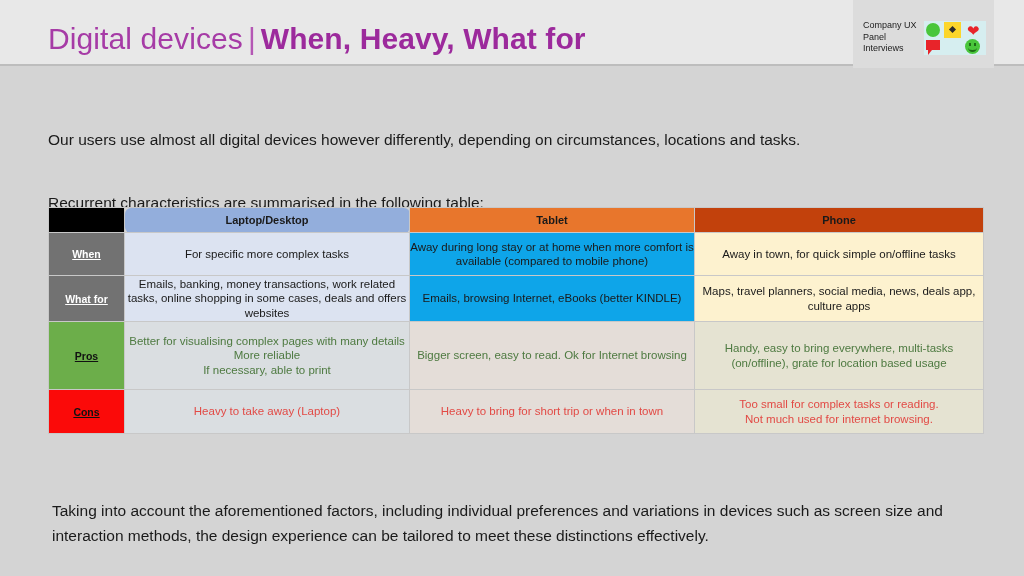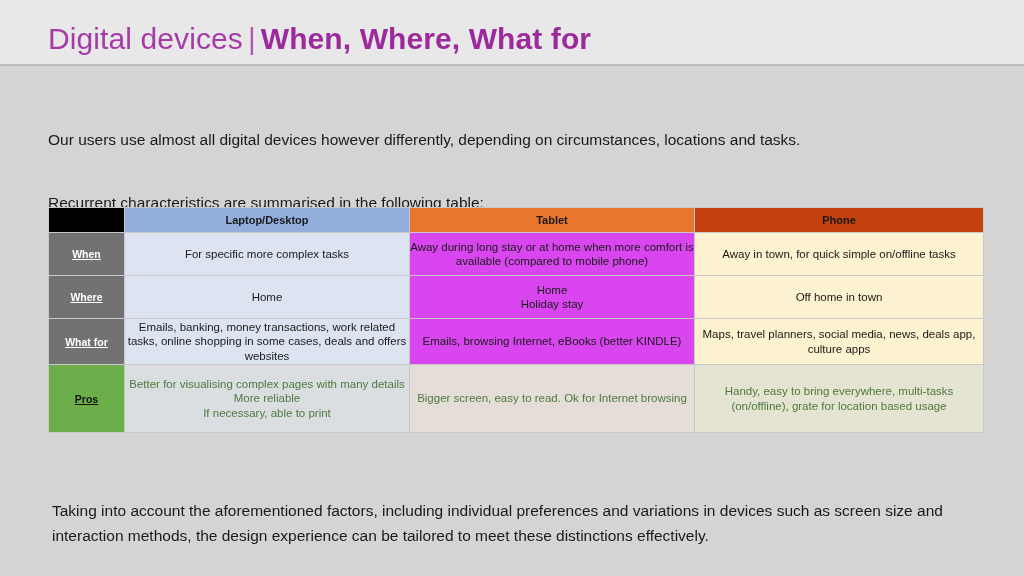--- a/index.html
+++ b/index.html
@@ -179,21 +179,21 @@
     background: #000000;
     height: 25px;
   }
   .hdr {
     height: 25px;
     font-size: 11px;
     font-weight: bold;
     color: #1a1a1a;
     text-align: center;
   }
-  .hdr-laptop { background: #93aedc; }
+  .hdr-laptop { background: #93aedc; border-radius: 6px; }
   .hdr-tablet { background: #e8762c; }
   .hdr-phone  { background: #c2410c; }
 
   
   .rl {
     text-align: center;
     font-size: 10.5px;
     font-weight: bold;
     color: #ffffff;
     background: #727272;
@@ -210,44 +210,62 @@
 
   
   .cell {
     text-align: center;
     font-size: 11.5px;
     line-height: 14.5px;
     color: #1a1a1a;
     padding: 5px 8px;
   }
   .c-laptop { background: #dce3f1; }
-  .c-tablet { background: #d946ef; }
+  .c-tablet { background: #0ea5e9; }
   .c-phone  { background: #fdf2cf; }
 
   .c-laptop-dim { background: #dadee1; margin-left: 24px; }
   .c-tablet-dim { background: #e4ddd8; }
   .c-phone-dim  { background: #e5e3d2; }
 
   .txt-pros { color: #4e7a41; }
   .txt-cons { color: #e24a45; }
 
   .r-when    { height: 43px; }
   .r-where   { height: 43px; }
   .r-whatfor { height: 46px; }
   .r-pros    { height: 68px; }
   .r-cons    { height: 44px; }
 </style>
 </head>
 <body>
 
 <div class="slide-header">
   <div class="title-block">
-    <span class="title-light">Digital devices</span><span class="title-sep">|</span><span class="title-bold">When, Where, What for</span>
+    <span class="title-light">Digital devices</span><span class="title-sep">|</span><span class="title-bold">When, Heavy, What for</span>
   </div>
 
+  <div class="logo-box">
+    <div class="logo-text">
+      <div>Company UX</div>
+      <div>Panel</div>
+      <div>Interviews</div>
+    </div>
+    <div class="logo-marks">
+      <div class="lm lm-green-circle"></div>
+      <div class="lm lm-yellow-square"></div>
+      <div class="lm lm-heart">❤</div>
+      <div class="lm lm-bubble"></div>
+      <div class="lm lm-smiley">
+        <span class="eye l"></span>
+          <span class="eye r"></span>
+          <span class="mouth"></span>
+      </div>
+    </div>
+  </div>
 </div>
 
 <div class="para para-1">Our users use almost all digital devices however differently, depending on circumstances, locations and tasks.</div>
 <div class="para para-2">Recurrent characteristics are summarised in the following table:</div>
 
 <table class="device-table">
   <colgroup>
     <col class="col-label">
       <col class="col-laptop">
       <col class="col-tablet">
@@ -261,34 +279,34 @@
       <th class="hdr hdr-phone">Phone</th>
     </tr>
   </thead>
   <tbody>
     <tr class="r-when">
       <td class="rl">When</td>
       <td class="cell c-laptop">For specific more complex tasks</td>
       <td class="cell c-tablet">Away during long stay or at home when more comfort is available (compared to mobile phone)</td>
       <td class="cell c-phone">Away in town, for quick simple on/offline tasks</td>
     </tr>
-    <tr class="r-where">
-      <td class="rl">Where</td>
-      <td class="cell c-laptop">Home</td>
-      <td class="cell c-tablet">Home<br>Holiday stay</td>
-      <td class="cell c-phone">Off home in town</td>
-    </tr>
     <tr class="r-whatfor">
       <td class="rl">What for</td>
       <td class="cell c-laptop">Emails, banking, money transactions, work related tasks, online shopping in some cases, deals and offers websites</td>
       <td class="cell c-tablet">Emails, browsing Internet, eBooks (better KINDLE)</td>
       <td class="cell c-phone">Maps, travel planners, social media, news, deals app, culture apps</td>
     </tr>
     <tr class="r-pros">
       <td class="rl rl-pros">Pros</td>
       <td class="cell c-laptop-dim txt-pros">Better for visualising complex pages with many details<br>More reliable<br>If necessary, able to print</td>
       <td class="cell c-tablet-dim txt-pros">Bigger screen, easy to read. Ok for Internet browsing</td>
       <td class="cell c-phone-dim txt-pros">Handy, easy to bring everywhere, multi-tasks (on/offline), grate for location based usage</td>
     </tr>
+    <tr class="r-cons">
+      <td class="rl rl-cons">Cons</td>
+      <td class="cell c-laptop-dim txt-cons">Heavy to take away (Laptop)</td>
+      <td class="cell c-tablet-dim txt-cons">Heavy to bring for short trip or when in town</td>
+      <td class="cell c-phone-dim txt-cons">Too small for complex tasks or reading.<br>Not much used for internet browsing.</td>
+    </tr>
   </tbody>
 </table>
 
 <div class="para para-3">Taking into account the aforementioned factors, including individual preferences and variations in devices such as screen size and interaction methods, the design experience can be tailored to meet these distinctions effectively.</div>
 
 </body></html>

